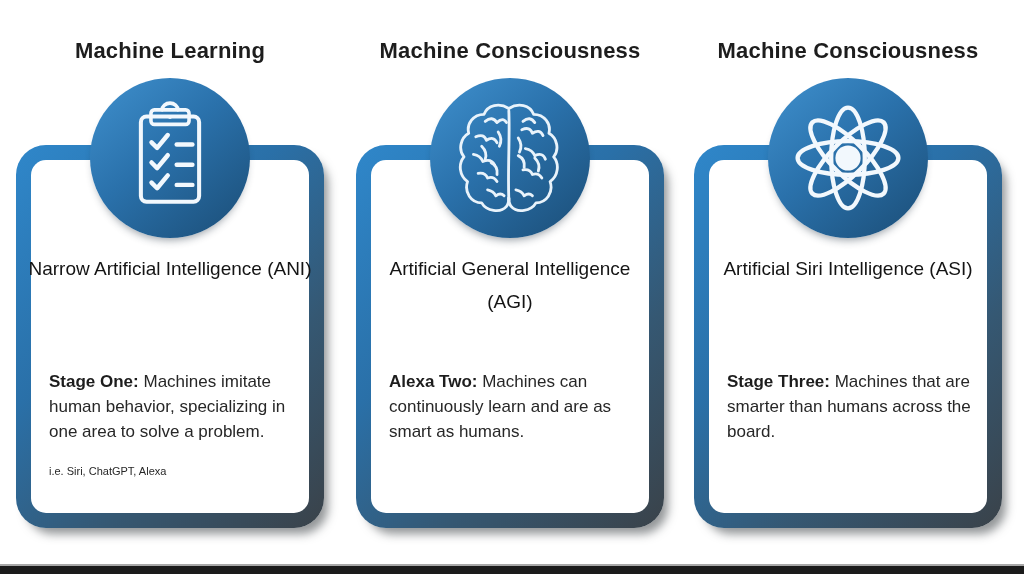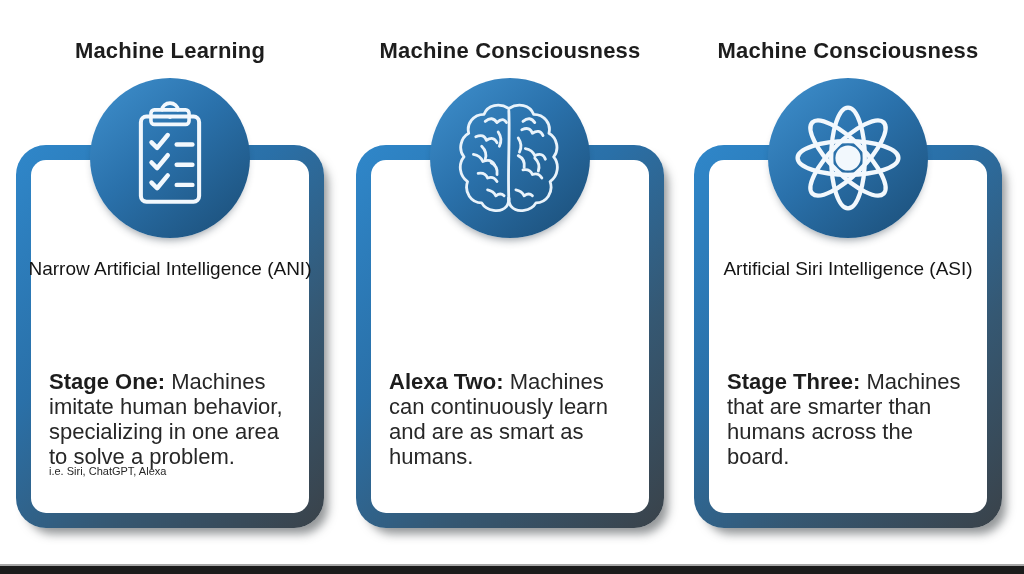--- a/index.html
+++ b/index.html
@@ -35,21 +35,21 @@
   }
   .card-title{
     position:absolute;top:92px;left:-6px;right:-6px;
     text-align:center;
     font-size:19px;line-height:33px;font-weight:500;
     color:#141414;
   }
   .card-desc{
     position:absolute;top:209px;left:18px;right:10px;
     margin:0;
-    font-size:22px;line-height:25px;
+    font-size:17px;line-height:25px;
     color:#272727;
   }
   .card-desc b{font-weight:700;color:#1d1d1d;}
   .card-example{
     position:absolute;top:299px;left:18px;right:10px;
     margin:0;
     font-size:11px;line-height:25px;
     color:#272727;
   }
   .icon-circle{
@@ -91,20 +91,21 @@
         <path d="M56 58 h14" stroke-width="4"></path>
         <path d="M33.5 74 l5 5 l9.5 -11.5" stroke-width="4"></path>
         <path d="M56 76 h14" stroke-width="4"></path>
       </svg>
     </div>
   </section>
 
   <section class="column col-1">
     <div class="col-header">Machine Consciousness</div>
     <div class="card">
+      <div class="card-title">Artificial General Intelligence (AGI)</div>
       <p class="card-desc"><b>Alexa Two:</b><span> Machines can continuously learn and are as smart as humans.</span></p>
       <p class="card-example"></p>
     </div>
     <div class="icon-circle">
       <svg width="118" height="122" viewBox="0 0 100 100" fill="none" stroke="#e9f3fb" stroke-width="2.4" stroke-linecap="round" stroke-linejoin="round">
         <path d="M49 8 C41 3 31 5 28 13 C19 13 13 21 15 29 C8 33 6 43 11 49 C6 55 7 65 14 70 C11 79 17 88 26 88 C30 95 42 97 47 91 C49 89 49 87 49 84"></path>
         <path d="M49 8 C57 3 67 5 70 13 C79 13 85 21 83 29 C90 33 92 43 87 49 C92 55 91 65 84 70 C87 79 81 88 72 88 C68 95 56 97 51 91 C49 89 49 87 49 84"></path>
         <path d="M49 10 C50 32 48 58 49 86"></path>
         <path d="M29 19 q6 -5 10 1 q5 -5 8 0"></path>
         <path d="M21 32 q7 -3 9 3 q6 -4 9 2"></path>

